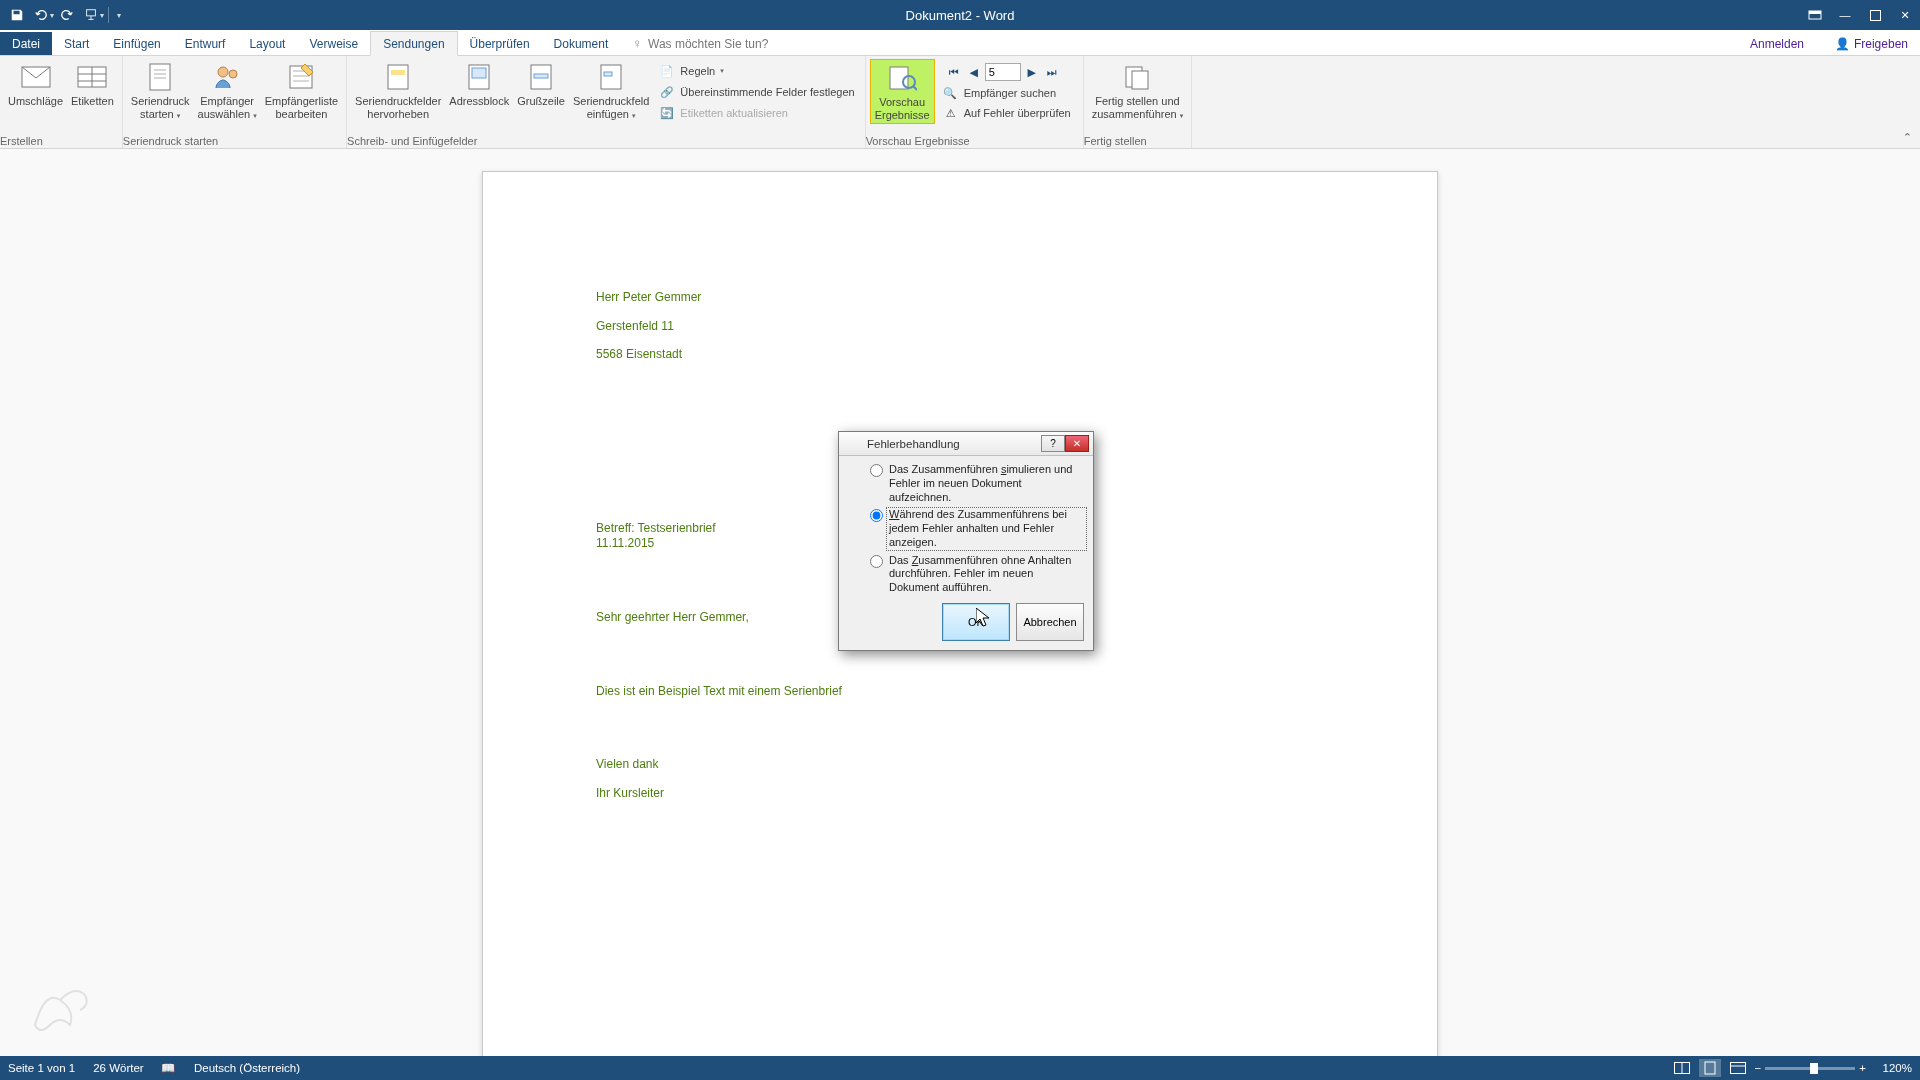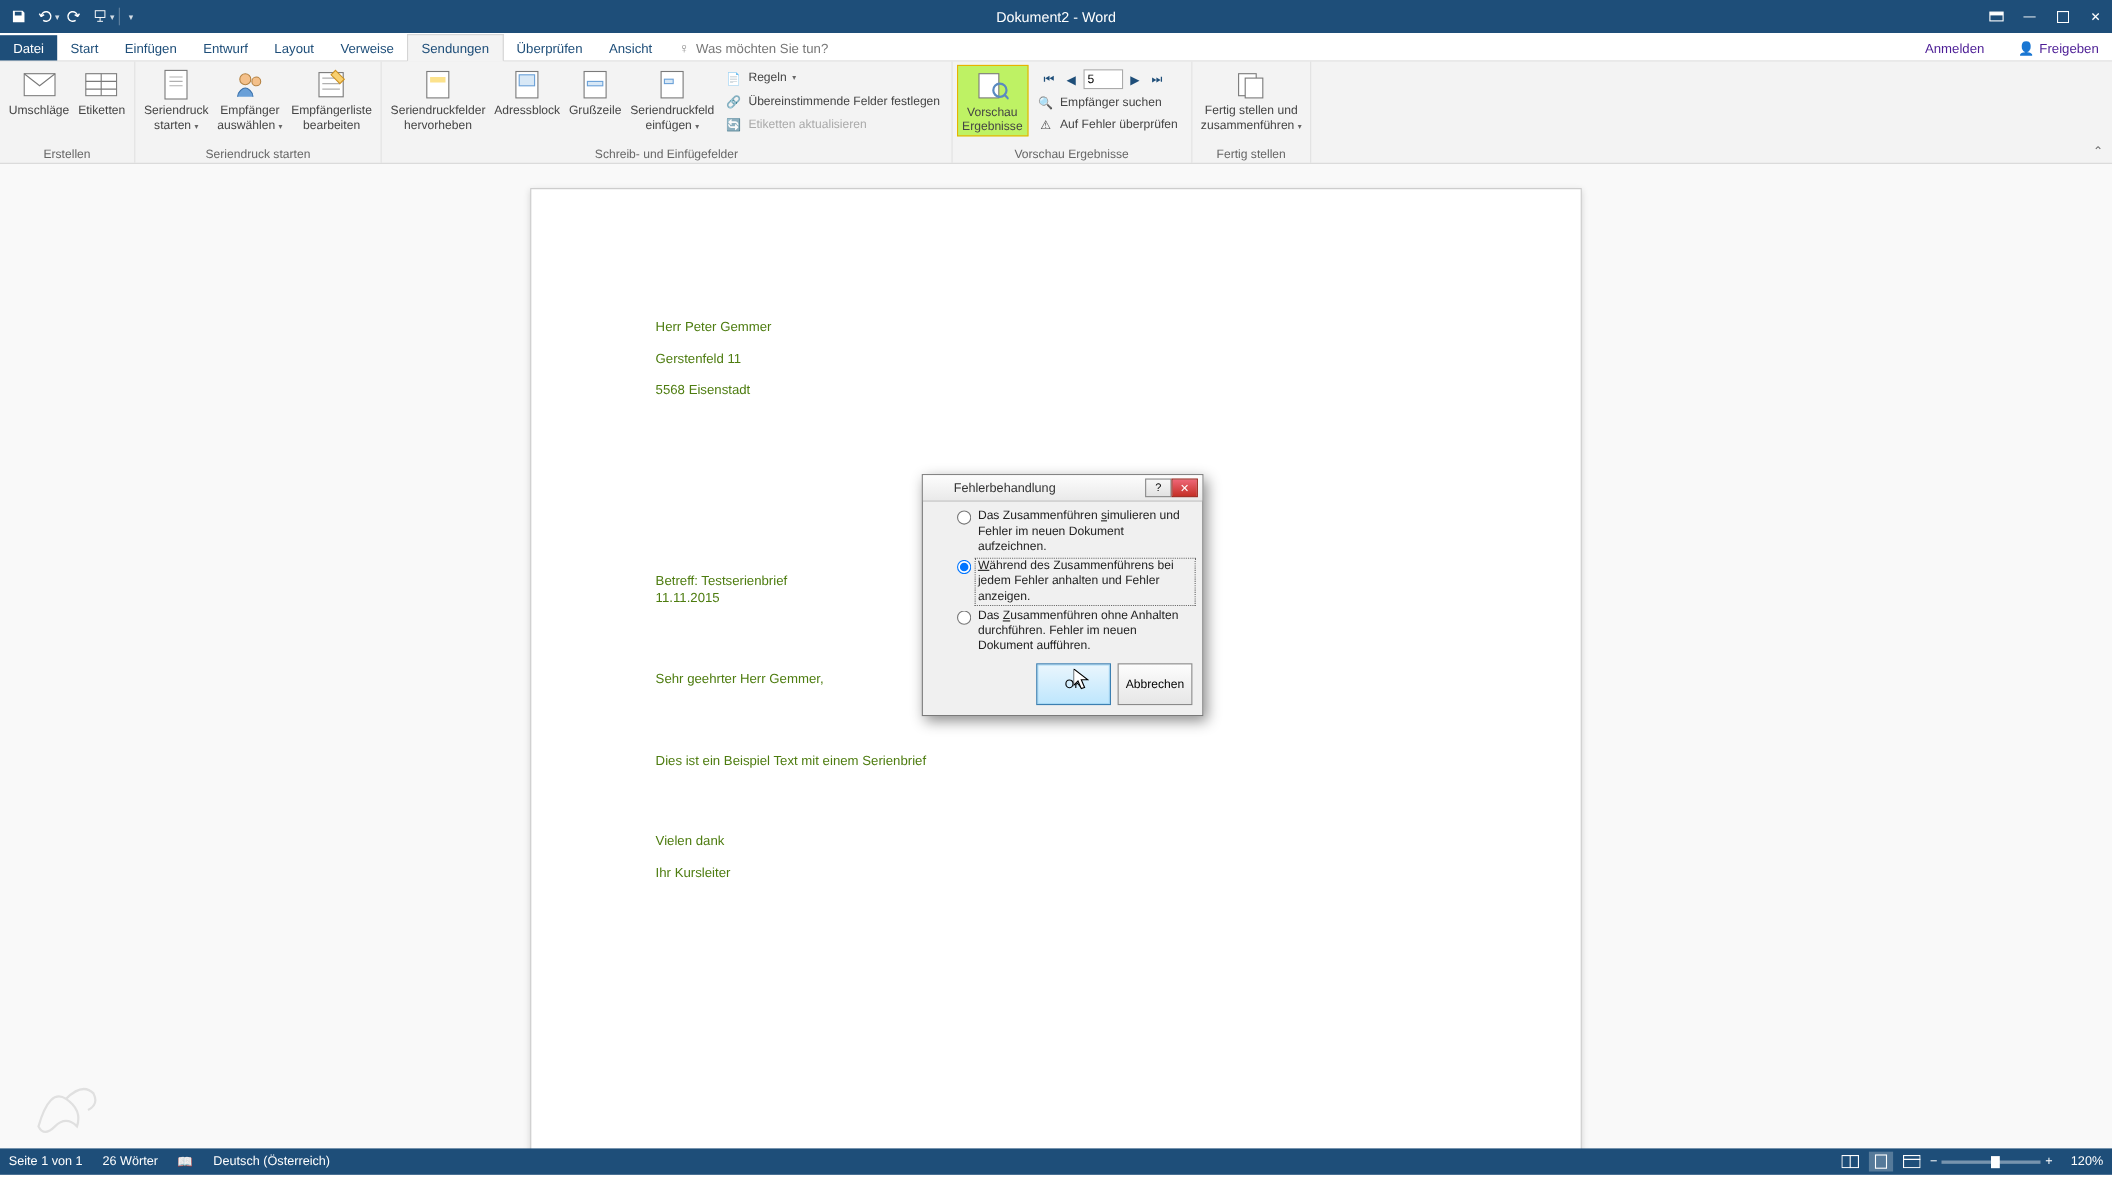--- a/index.html
+++ b/index.html
@@ -21,21 +21,21 @@
 .menu-tab.file { background: #1e4e79; color: #fff; }
 .menu-tab.active { background: #f3f3f3; border: 1px solid #d4d4d4; border-bottom: 1px solid #f3f3f3; margin-bottom: -1px; }
 .tell-me { margin-left: 12px; display: flex; align-items: center; gap: 6px; color: #777; font-size: 12px; padding-bottom: 4px; }
 .tell-me-icon { color: #888; font-size: 13px; }
 .menubar-right { margin-left: auto; display: flex; gap: 31px; padding-right: 12px; padding-bottom: 4px; font-size: 12px; color: #4c1d95; }
 
 
 .ribbon { height: 93px; background: #f3f3f3; border-bottom: 1px solid #d4d4d4; display: flex; position: relative; }
 .ribbon-group { display: flex; flex-direction: column; height: 100%; border-right: 1px solid #e1e1e1; }
 .group-buttons { flex: 1; display: flex; align-items: flex-start; padding: 3px 4px 0; }
-.group-label { text-align: center; font-size: 11px; color: #666; padding: 2px 18px 1px; }
+.group-label { font-size: 11px; color: #666; padding: 2px 0 1px; }
 .big-btn { display: flex; flex-direction: column; align-items: center; justify-content: flex-start; width: auto; min-width: 50px; padding: 2px 4px; cursor: pointer; font-size: 11px; color: #444; text-align: center; line-height: 1.15; }
 .big-btn .icon { width: 32px; height: 32px; margin-bottom: 2px; display: flex; align-items: center; justify-content: center; }
 .big-btn.highlighted { background: #bef264; border: 1px solid #e8b200; }
 .drop-arrow { font-size: 7px; color: #666; }
 .small-btns { display: flex; flex-direction: column; gap: 1px; padding: 2px 4px; }
 .small-btn { display: flex; align-items: center; gap: 5px; font-size: 11px; color: #444; cursor: pointer; padding: 2px 2px; white-space: nowrap; }
 .small-btn.disabled { color: #aaa; cursor: default; }
 .small-icon { width: 16px; height: 16px; display: inline-flex; align-items: center; justify-content: center; }
 
 
@@ -53,21 +53,21 @@
 .spacer-lg { height: 145px; }
 .subject-row { display: flex; justify-content: space-between; margin-bottom: 58px; flex-direction: column; }
 .body-line { margin-bottom: 58px; }
 .greeting { margin-bottom: 58px; }
 .sig1 { margin-bottom: 13px; }
 
 
 .watermark { position: absolute; left: 20px; bottom: 36px; opacity: 0.4; }
 
 
-.statusbar { position: absolute; bottom: 12px; left: 0; right: 0; height: 24px; background: #1e4e79; color: #fff; display: flex; align-items: center; font-size: 11.5px; padding: 0 8px; }
+.statusbar { position: absolute; bottom: 0; left: 0; right: 0; height: 24px; background: #1e4e79; color: #fff; display: flex; align-items: center; font-size: 11.5px; padding: 0 8px; }
 .status-item { margin-right: 18px; }
 .status-right { margin-left: auto; display: flex; align-items: center; gap: 6px; }
 .view-btn { width: 22px; height: 18px; display: flex; align-items: center; justify-content: center; cursor: pointer; color: #fff; }
 .view-btn.active { background: rgba(255,255,255,0.25); }
 .zoom-slider { display: flex; align-items: center; gap: 4px; }
 .slider-track { width: 90px; height: 3px; background: rgba(255,255,255,0.4); position: relative; }
 .slider-thumb { position: absolute; top: -4px; left: 50%; width: 8px; height: 11px; background: #fff; }
 .zoom-val { min-width: 40px; text-align: right; }
 
 
@@ -146,21 +146,21 @@
 
 <div class="menubar">
   <div class="menu-tab file">Datei</div>
   <div class="menu-tab">Start</div>
   <div class="menu-tab">Einfügen</div>
   <div class="menu-tab">Entwurf</div>
   <div class="menu-tab">Layout</div>
   <div class="menu-tab">Verweise</div>
   <div class="menu-tab active">Sendungen</div>
   <div class="menu-tab">Überprüfen</div>
-  <div class="menu-tab">Ansicht</div>
+  <div class="menu-tab">Dokument</div>
   <div class="tell-me">
     <span class="tell-me-icon">♀</span>
     <span>Was möchten Sie tun?</span>
   </div>
   <div class="menubar-right">
     <span>Anmelden</span>
     <span><span style="margin-right:4px">👤</span><span>Freigeben</span></span>
   </div>
 </div>
 

